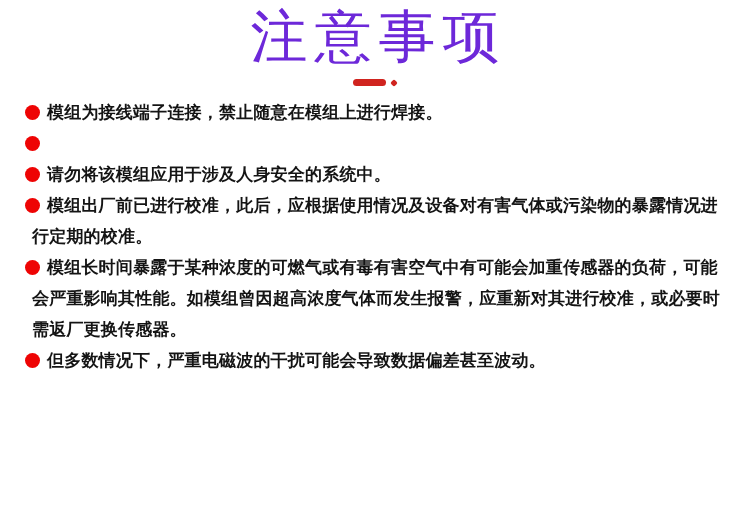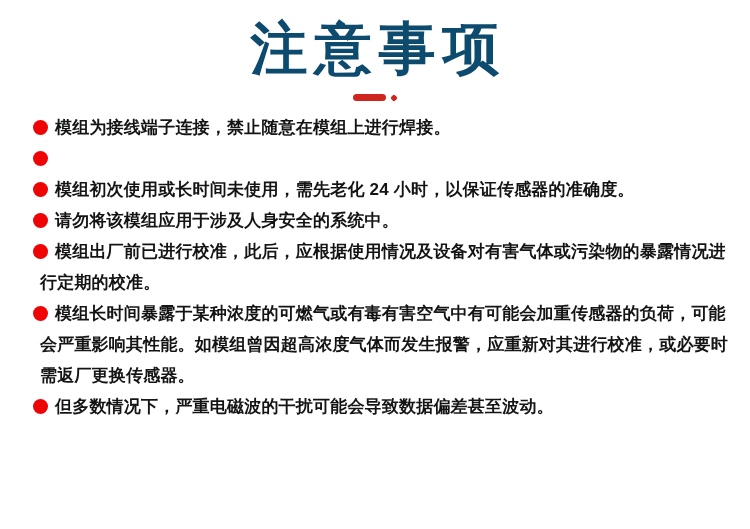--- a/index.html
+++ b/index.html
@@ -11,26 +11,26 @@
     height: 529px;
     background: #ffffff;
     overflow: hidden;
     font-family: "Liberation Sans", "DejaVu Sans", sans-serif;
   }
   .header {
     padding-top: 2px;
     text-align: center;
   }
   .page-title {
-    margin: 12px;
+    margin: 0;
     font-size: 57px;
     line-height: 68px;
-    font-weight: 700;
+    font-weight: 400;
     letter-spacing: 7px;
-    color: #0c4a6e;
+    color: #6d28d9;
     text-indent: 7px; 
   }
   .title-underline {
     margin-top: 9px;
     height: 7px;
     display: flex;
     align-items: center;
     justify-content: center;
     gap: 5px;
   }
@@ -53,21 +53,20 @@
     padding: 0 18px 0 32px;
   }
   .notice-item {
     font-size: 17px;
     font-weight: 700;
     line-height: 31px;
     color: #141414;
     text-indent: -7px; 
     letter-spacing: 0.2px;
     word-break: break-all;
-    margin-left: 8px;
   }
   .bullet-icon {
     display: inline-block;
     width: 15px;
     height: 15px;
     border-radius: 50%;
     background: var(--bullet-color, #ee0404);
     margin-right: 7px;
     vertical-align: -2px;
     text-indent: 0;
@@ -86,23 +85,20 @@
 
 <ul class="notice-list">
   <li class="notice-item">
     <span class="bullet-icon"></span><span>模组为接线端子连接，禁止随意在模组上进行焊接。</span>
   </li>
 
   <li class="notice-item">
     <span class="bullet-icon"></span>
   </li>
 
-  <li class="notice-item">
-    <span class="bullet-icon"></span><span>模组初次使用或长时间未使用，需先老化 24 小时，以保证传感器的准确度。</span>
-  </li>
 
   <li class="notice-item">
     <span class="bullet-icon"></span><span>请勿将该模组应用于涉及人身安全的系统中。</span>
   </li>
 
   <li class="notice-item">
     <span class="bullet-icon"></span><span>模组出厂前已进行校准，此后，应根据使用情况及设备对有害气体或污染物的暴露情况进行定期的校准。</span>
   </li>
 
 

